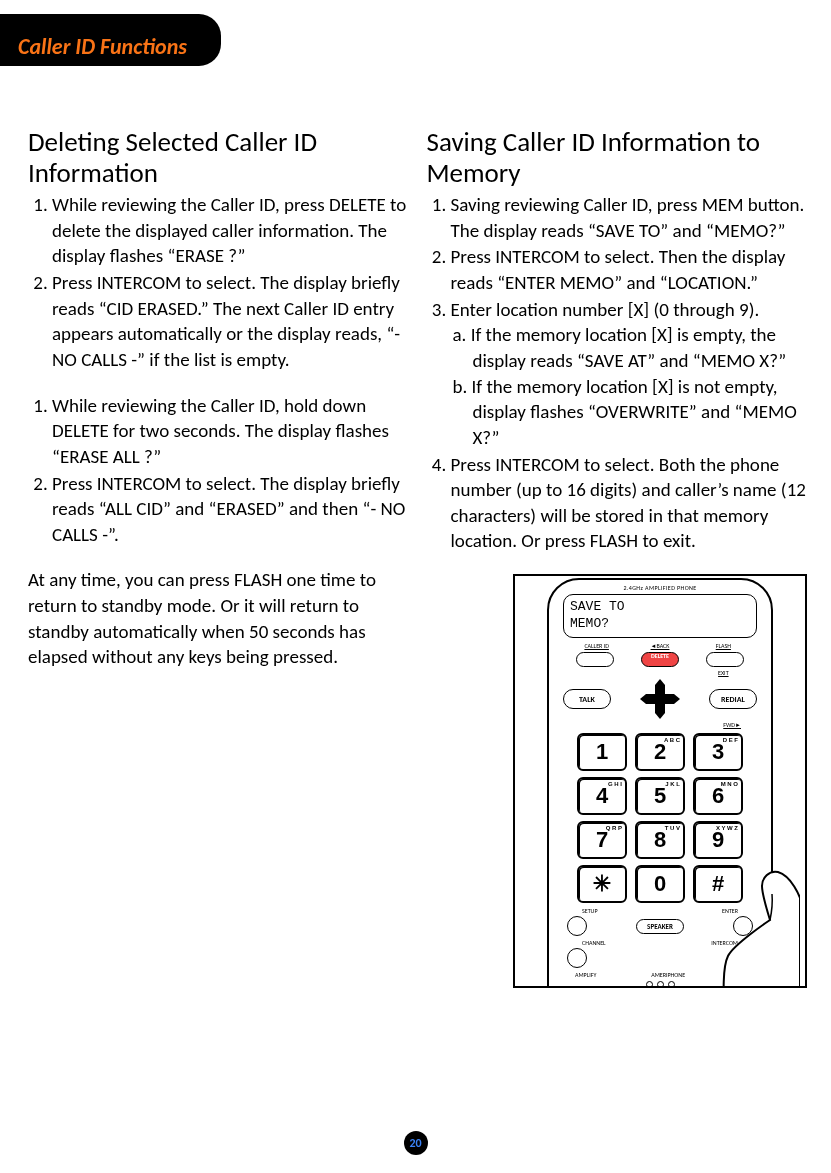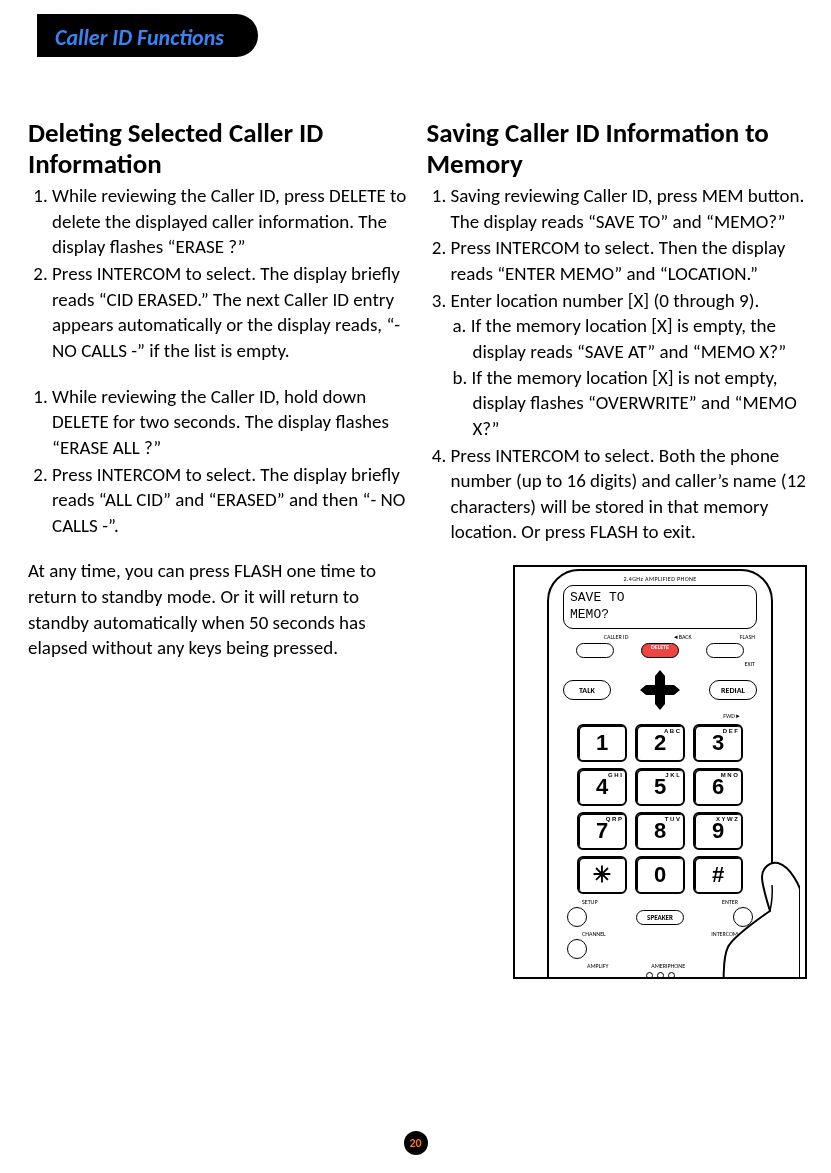--- a/index.html
+++ b/index.html
@@ -7,42 +7,41 @@
     padding: 0;
     background: #fff;
     font-family: "Gill Sans", "Gill Sans MT", Calibri, sans-serif;
     width: 831px;
     height: 1173px;
     box-sizing: border-box;
     position: relative;
   }
   .tab {
     background: #000;
-    color: #3b82f6;
+    color: #f97316;
     font-style: italic;
     font-weight: bold;
     font-size: 22px;
-    padding: 10px 34px 6px 18px;
+    padding: 19px 34px 6px 18px;
     display: inline-block;
     border-top-right-radius: 22px;
     border-bottom-right-radius: 22px;
     margin-top: 14px;
-    margin-left: 37px;
   }
   .columns {
     display: flex;
     gap: 18px;
     padding: 60px 24px 0 28px;
   }
   .col {
     flex: 1;
   }
   h2 {
     font-size: 27px;
-    font-weight: bold;
+    font-weight: normal;
     margin: 0 0 4px 0;
     line-height: 1.15;
   }
   ol {
     margin: 0 0 20px 0;
     padding-left: 24px;
     font-size: 19px;
     line-height: 1.35;
   }
   ol li {
@@ -120,21 +119,21 @@
     font-size: 6px;
     font-weight: bold;
     color: #fff;
   }
   .label-row {
     display: flex;
     justify-content: space-between;
     margin: 0 16px;
     font-size: 6px;
   }
-  .label-row span { flex:1; text-align:right; }
+  .label-row span { flex:1; text-align:center;text-decoration:underline; }
   .mid-row {
     display: flex;
     align-items: center;
     justify-content: space-between;
     margin: 2px 14px;
   }
   .pill {
     width: 46px;
     height: 18px;
     border: 1.5px solid #000;
@@ -219,21 +218,21 @@
     border-radius: 14px;
     padding: 2px 10px;
     font-size: 7px;
     font-weight: bold;
     background: #fff;
   }
   .bottom-strip {
     display:flex;
     align-items:center;
     justify-content:space-between;
-    margin:2px 24px;
+    margin:2px 12px;
     font-size:6px;
   }
   .dots {
     display:flex;
     gap:4px;
   }
   .dots span {
     width:5px;height:5px;border:1px solid #000;border-radius:50%;
   }
   .thumb {
@@ -245,21 +244,21 @@
   }
   .thumb svg { width:100%; height:100%; }
   .page-num {
     position: absolute;
     bottom: 18px;
     left: 50%;
     transform: translateX(-50%);
     width: 24px;
     height: 24px;
     background: #000;
-    color: #f97316;
+    color: #3b82f6;
     border-radius: 50%;
     display: flex;
     align-items: center;
     justify-content: center;
     font-size: 12px;
     font-weight: bold;
   }
 </style>
 </head>
 <body>

